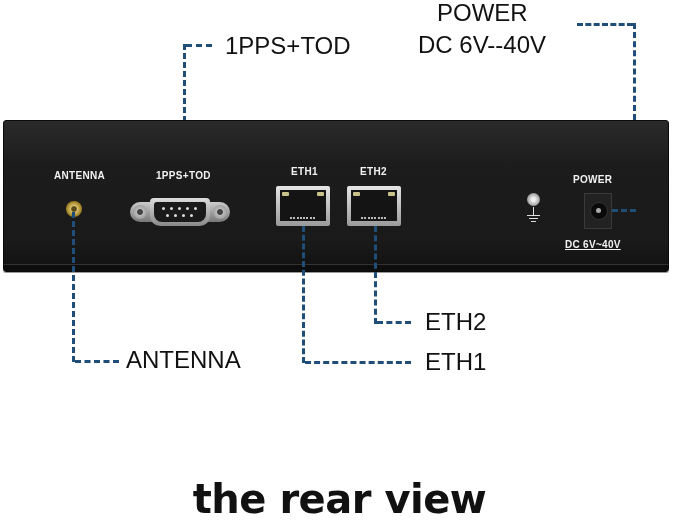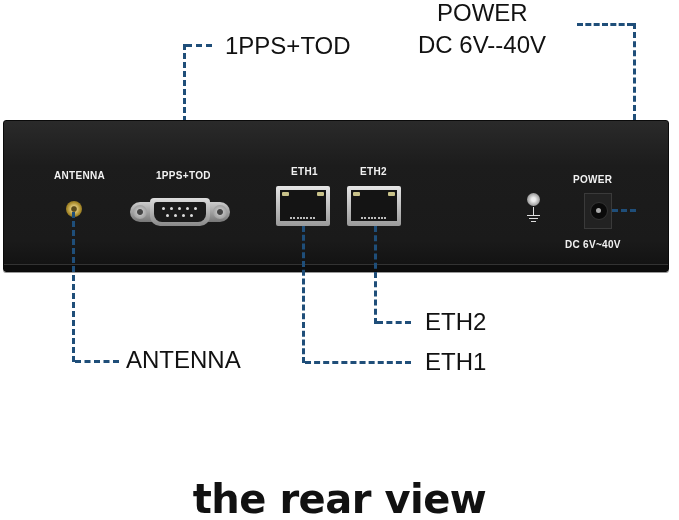--- a/index.html
+++ b/index.html
@@ -95,21 +95,21 @@
     <div class="l1"></div>
     <div class="l2"></div>
     <div class="l3"></div>
   </div>
 
   <div class="plabel" style="left:569px; top:53px;">POWER</div>
   <div class="jack" style="left:580px; top:72px;">
     <div class="hole"></div>
     <div class="pinc"></div>
   </div>
-  <div class="plabel" style="left:561px; top:118px;">DC 6V~40V</div>
+  <div class="plabel" style="left:561px; top:118px;text-decoration:underline;">DC 6V~40V</div>
 </div>
 
 <div class="dash-h" style="left:612px; top:209px; width:24px;"></div>
 
 <div class="dash-v" style="left:72px; top:212px; height:150px;"></div>
 <div class="dash-h" style="left:75px; top:360px; width:44px;"></div>
 <div class="abs callout" style="left:126px; top:348px;">ANTENNA</div>
 
 <div class="dash-v" style="left:302px; top:226px; height:137px;"></div>
 <div class="dash-h" style="left:305px; top:361px; width:106px;"></div>

